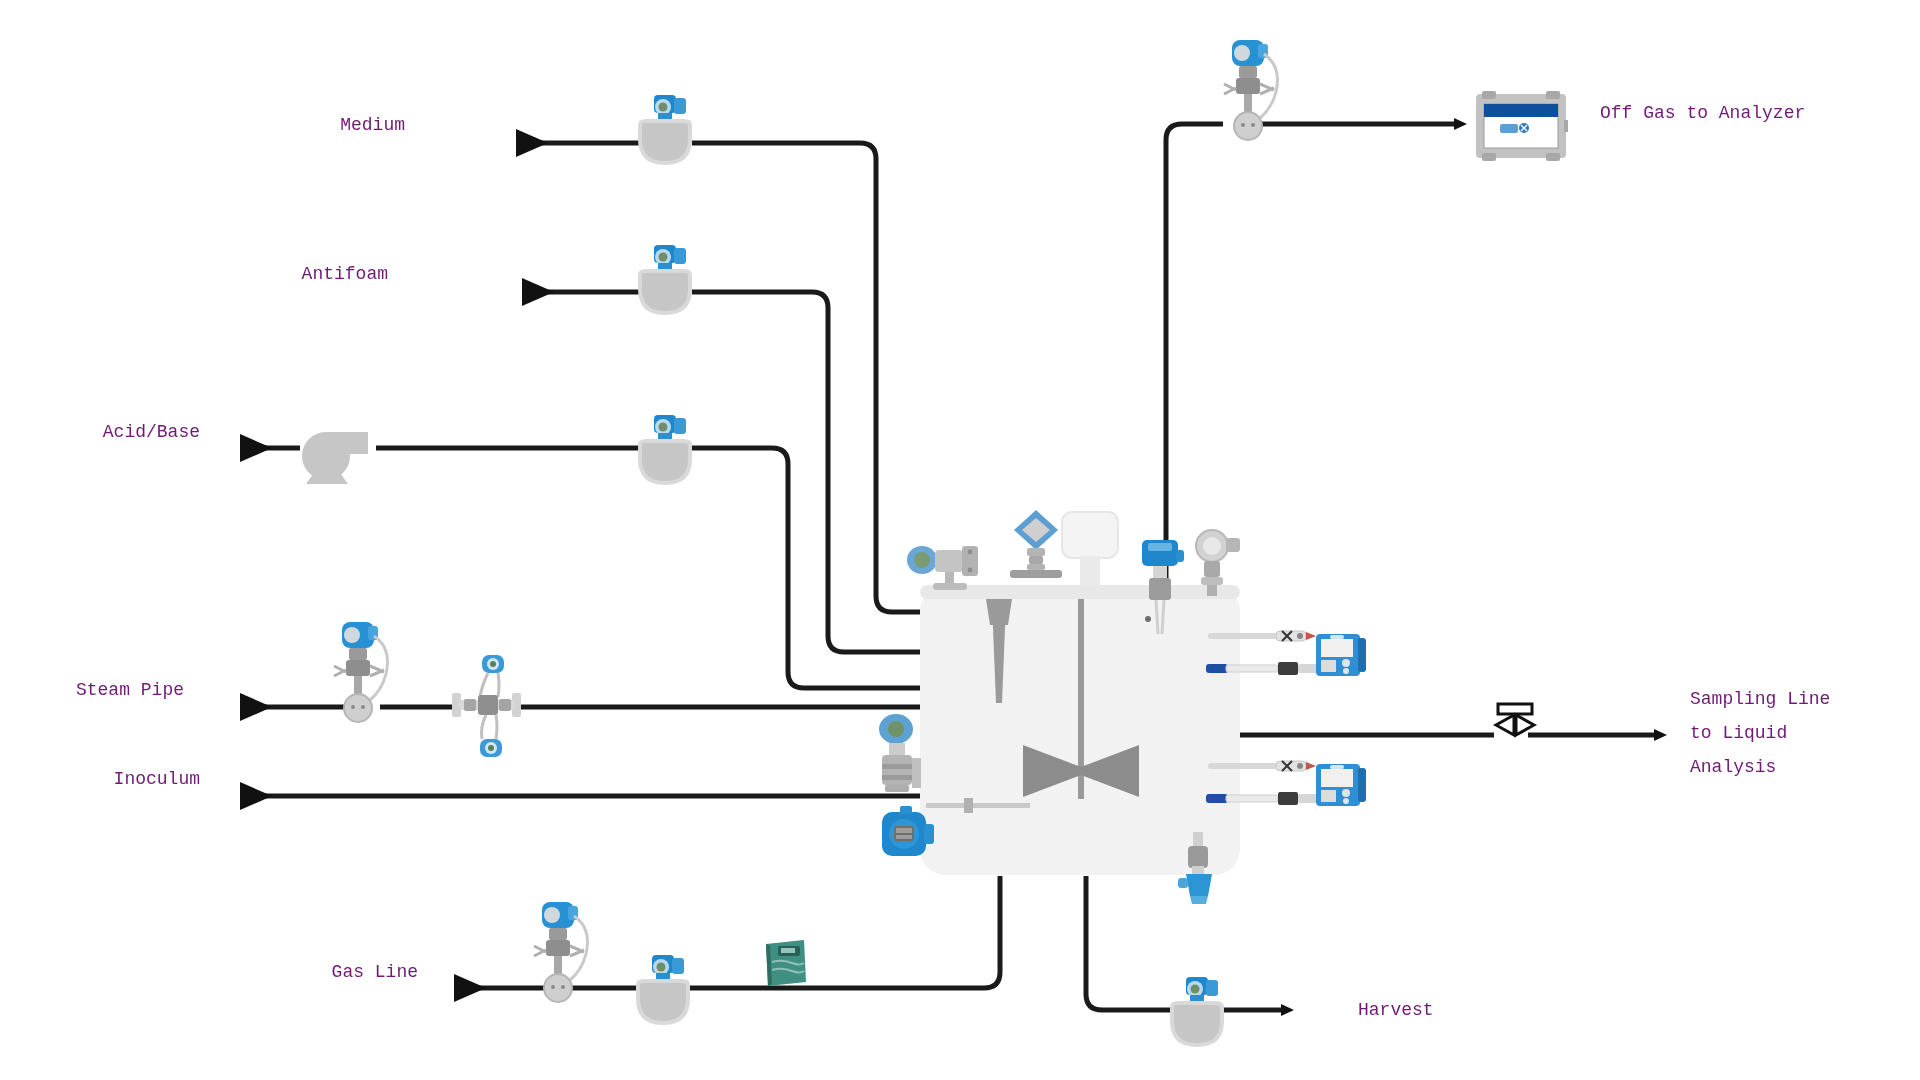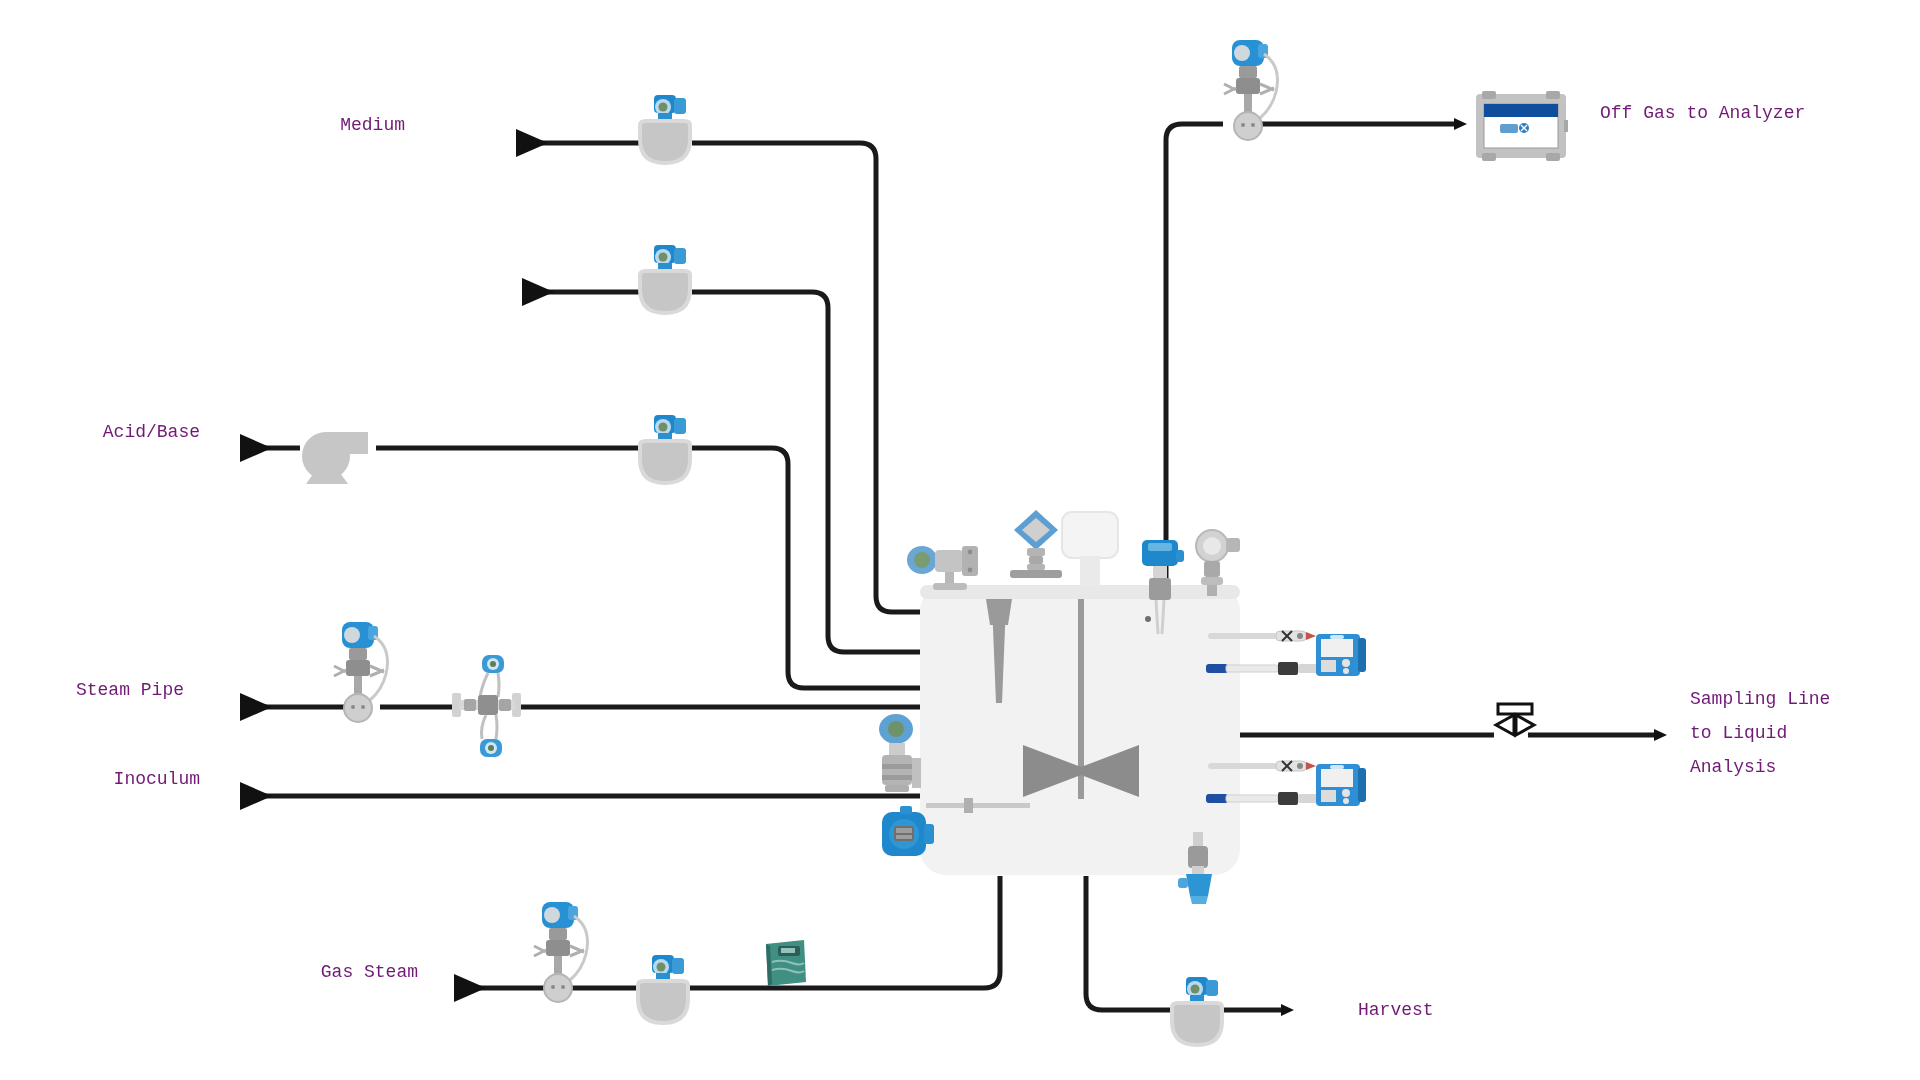--- a/index.html
+++ b/index.html
@@ -388,24 +388,25 @@
   <div class="dev" style="left:1492px;top:700px;">
     <svg width="46" height="52" viewBox="0 0 46 52">
       <rect x="6" y="4" width="34" height="10" fill="none" stroke="#111" stroke-width="3"></rect>
       <line x1="23" y1="14" x2="23" y2="24" stroke="#111" stroke-width="3"></line>
       <path d="M4,25 L22,35 L22,15 Z" fill="none" stroke="#111" stroke-width="3"></path>
       <path d="M42,25 L24,35 L24,15 Z" fill="none" stroke="#111" stroke-width="3"></path>
     </svg>
   </div>
 
   <div class="lbl right" style="left:145px;top:108px;width:260px;">Medium</div>
+  <div class="lbl right" style="left:128px;top:257px;width:260px;">Antifoam</div>
   <div class="lbl right" style="left:-60px;top:415px;width:260px;">Acid/Base</div>
   <div class="lbl right" style="left:-76px;top:673px;width:260px;">Steam Pipe</div>
   <div class="lbl right" style="left:-60px;top:762px;width:260px;">Inoculum</div>
-  <div class="lbl right" style="left:158px;top:955px;width:260px;">Gas Steam</div>
+  <div class="lbl right" style="left:158px;top:955px;width:260px;">Gas Line</div>
 
   <div class="lbl left" style="left:1600px;top:96px;width:320px;">Off Gas to Analyzer</div>
   <div class="lbl left" style="left:1690px;top:682px;width:240px;">Sampling Line
 to Liquid
 Analysis</div>
   <div class="lbl left" style="left:1358px;top:993px;width:240px;">Harvest</div>
 
 </div>
 
 </body></html>

